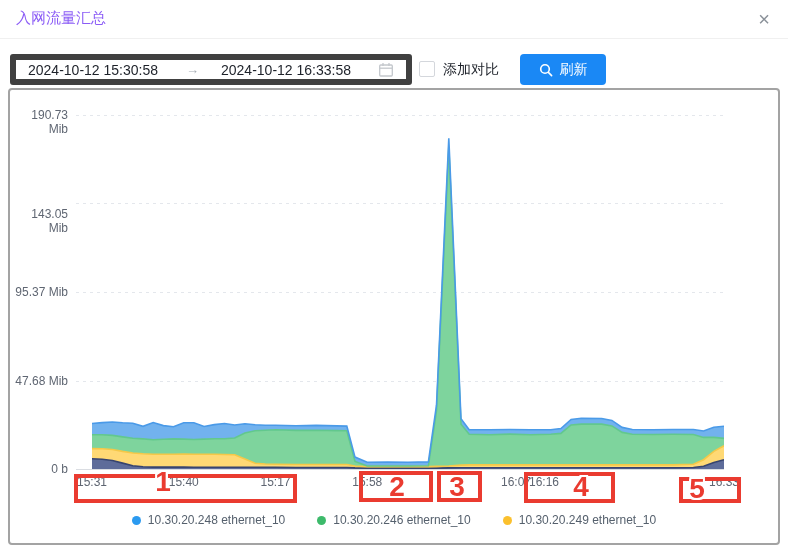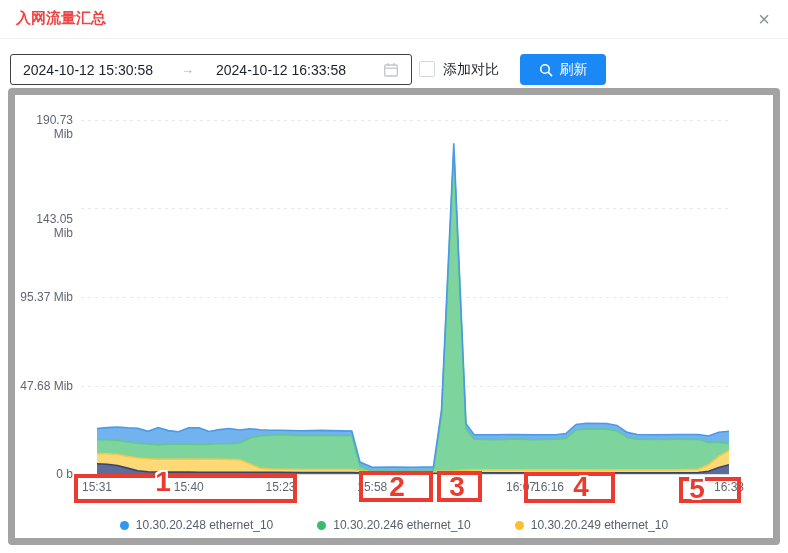--- a/index.html
+++ b/index.html
@@ -1,45 +1,45 @@
 <!DOCTYPE html>
 <html><head>
 <meta charset="utf-8">
 <style>
   * { margin:0; padding:0; box-sizing:border-box; }
   html,body { width:788px; height:553px; background:#fff; overflow:hidden;
               font-family:"Liberation Sans","DejaVu Sans",sans-serif; }
   .app { position:relative; width:788px; height:553px; }
 
-  .header-title { position:absolute; left:16px; top:9px; font-size:15px; font-weight:700; color:#ef4444; }
+  .header-title { position:absolute; left:16px; top:9px; font-size:15px; font-weight:400; color:#8b5cf6; }
   .close-btn { position:absolute; right:18px; top:7px; font-size:20px; color:#8a9199; cursor:pointer; line-height:24px; }
   .divider { position:absolute; left:0; top:38px; width:788px; height:1px; background:#f0f0f0; }
 
   .date-range { position:absolute; left:10px; top:54px; width:402px; height:31px;
-                border:1px solid #404040; border-radius:3px; background:#fff;
+                border:6px solid #404040; border-radius:3px; background:#fff;
                 display:flex; align-items:center; padding:0 12px; font-size:14px; color:#1d2129; }
   .date-range .arrow { color:#a6adb4; margin:0 22px 0 28px; font-size:13px; }
   .date-range .cal { margin-left:auto; display:flex; align-items:center; }
 
   .compare-box { position:absolute; left:419px; top:61px; width:16px; height:16px;
                  border:1px solid #d4d7dc; border-radius:2px; background:#fff; cursor:pointer; }
   .compare-label { position:absolute; left:443px; top:61px; font-size:14px; color:#1d2129; }
 
   .refresh-btn { position:absolute; left:520px; top:54px; width:86px; height:31px;
                  background:#1a88f5; color:#ffffff; border:none; border-radius:4px;
                  font-size:14px; display:flex; align-items:center; justify-content:center; gap:7px;
                  cursor:pointer; font-family:inherit; }
 
   .panel { position:absolute; left:8px; top:88px; width:772px; height:457px;
-           border:7px solid #a3a3a3; border-radius:4px; background:#fff; }
+           border:2px solid #a3a3a3; border-radius:4px; background:#fff; }
   #chart-svg { position:absolute; left:66px; top:25px; }
   .y-label { position:absolute; left:0; width:58px; text-align:right; font-size:12px; color:#5f6672; }
   .x-label { position:absolute; top:385px; transform:translateX(-50%); font-size:12px; color:#5f6672; white-space:nowrap; }
   .legend-row { position:absolute; left:0; top:423px; width:100%; display:flex;
-                justify-content:center; gap:44px; align-items:center; }
+                justify-content:center; gap:32px; align-items:center; }
   .legend-item { display:flex; align-items:center; gap:7px; font-size:12px; color:#55606d; cursor:pointer; }
   .legend-dot { width:9px; height:9px; border-radius:50%; flex:none; }
 
   .anno-box { position:absolute; border:4px solid #ea3b30; background:transparent; }
   .anno-num { position:absolute; transform:translate(-50%,-50%); font-size:28px; font-weight:bold; color:#ea3b30;
               text-shadow:-2px -2px 0 #fff, 2px -2px 0 #fff, -2px 2px 0 #fff, 2px 2px 0 #fff,
                           -2px 0 0 #fff, 2px 0 0 #fff, 0 -2px 0 #fff, 0 2px 0 #fff; }
 </style>
 </head>
 <body>
@@ -100,21 +100,21 @@
     <div id="y-labels">
         <div class="y-label" style="top: 18px;">190.73 Mib</div>
         <div class="y-label" style="top: 117px;">143.05 Mib</div>
         <div class="y-label" style="top: 194.991px;">95.37 Mib</div>
         <div class="y-label" style="top: 283.505px;">47.68 Mib</div>
         <div class="y-label" style="top: 372px;">0 b</div>
       </div>
     <div id="x-labels">
         <div class="x-label" style="left: 82px; text-align: right;">15:31</div>
         <div class="x-label" style="left: 173.742px;">15:40</div>
-        <div class="x-label" style="left: 265.484px;">15:23</div>
+        <div class="x-label" style="left: 265.484px;">15:17</div>
         <div class="x-label" style="left: 357.226px;">15:58</div>
         <div class="x-label" style="left: 462px; margin-left: 44px;">16:07</div>
         <div class="x-label" style="left: 534px;">16:16</div>
         <div class="x-label" style="left: 714px;">16:33</div>
       </div>
     <div class="legend-row" id="legend-row">
         <div class="legend-item">
           <span class="legend-dot" style="background: rgb(43, 154, 240);"></span>
           <span>10.30.20.248 ethernet_10</span>
         </div>

